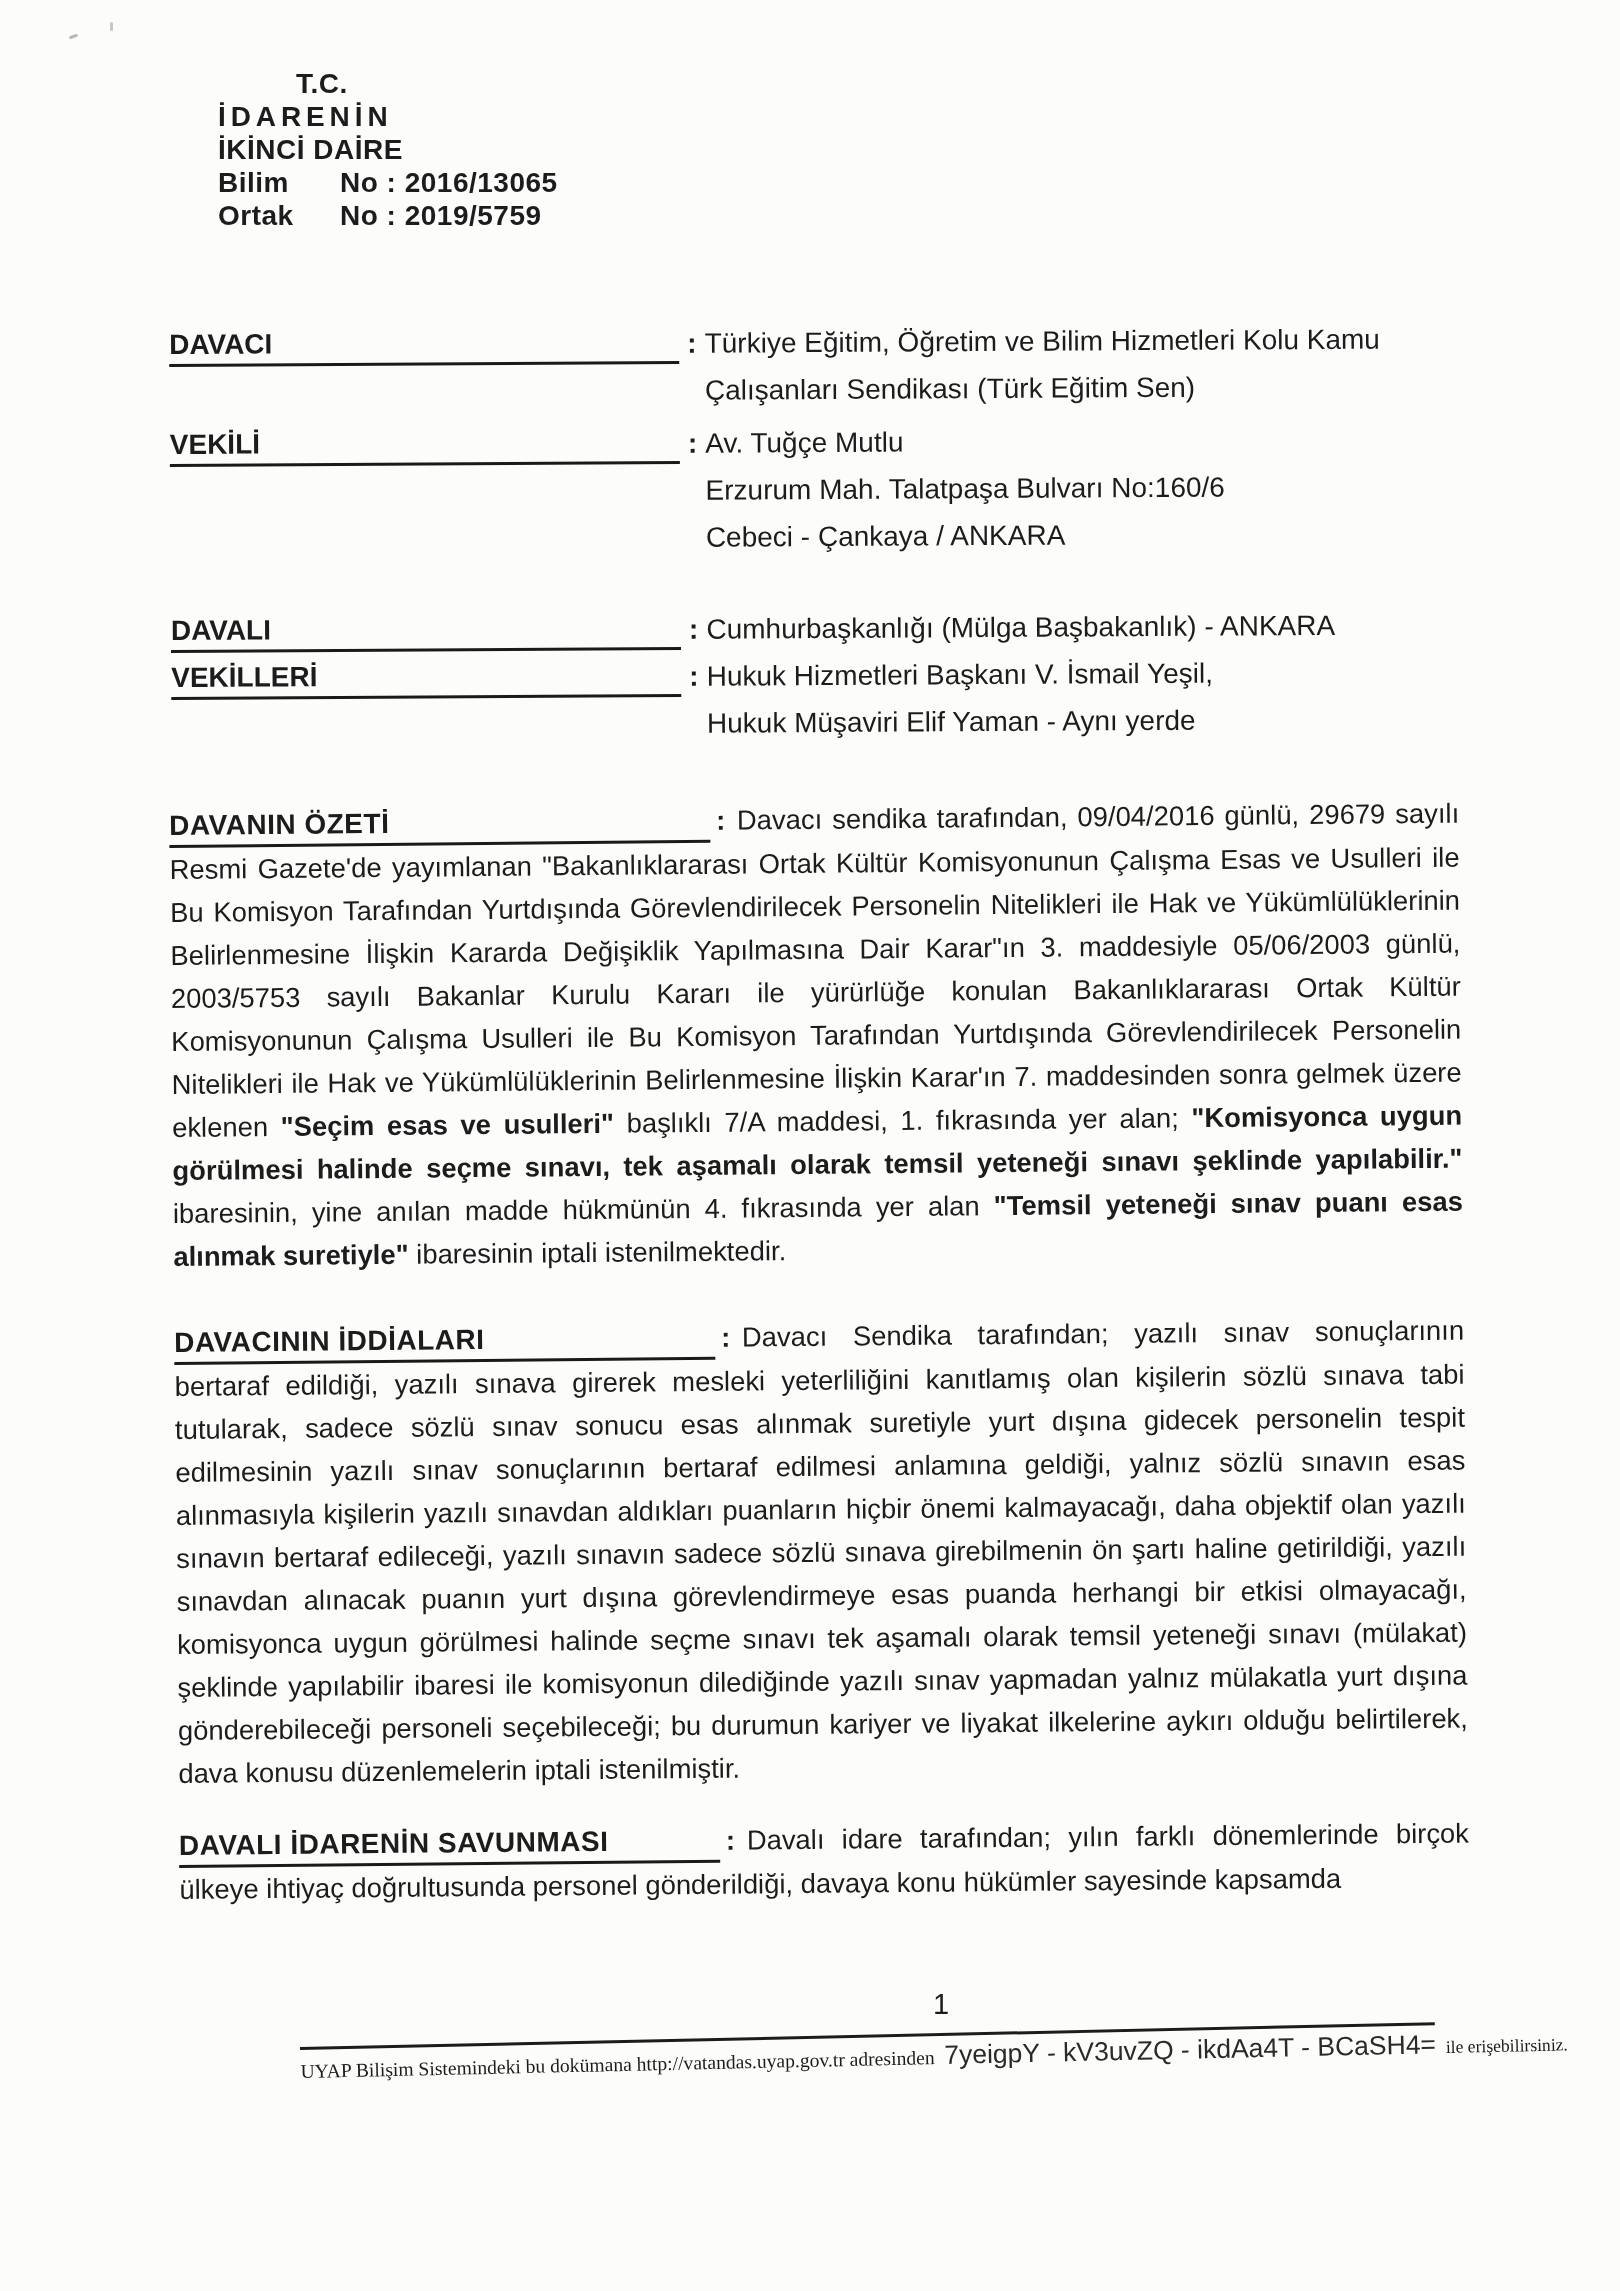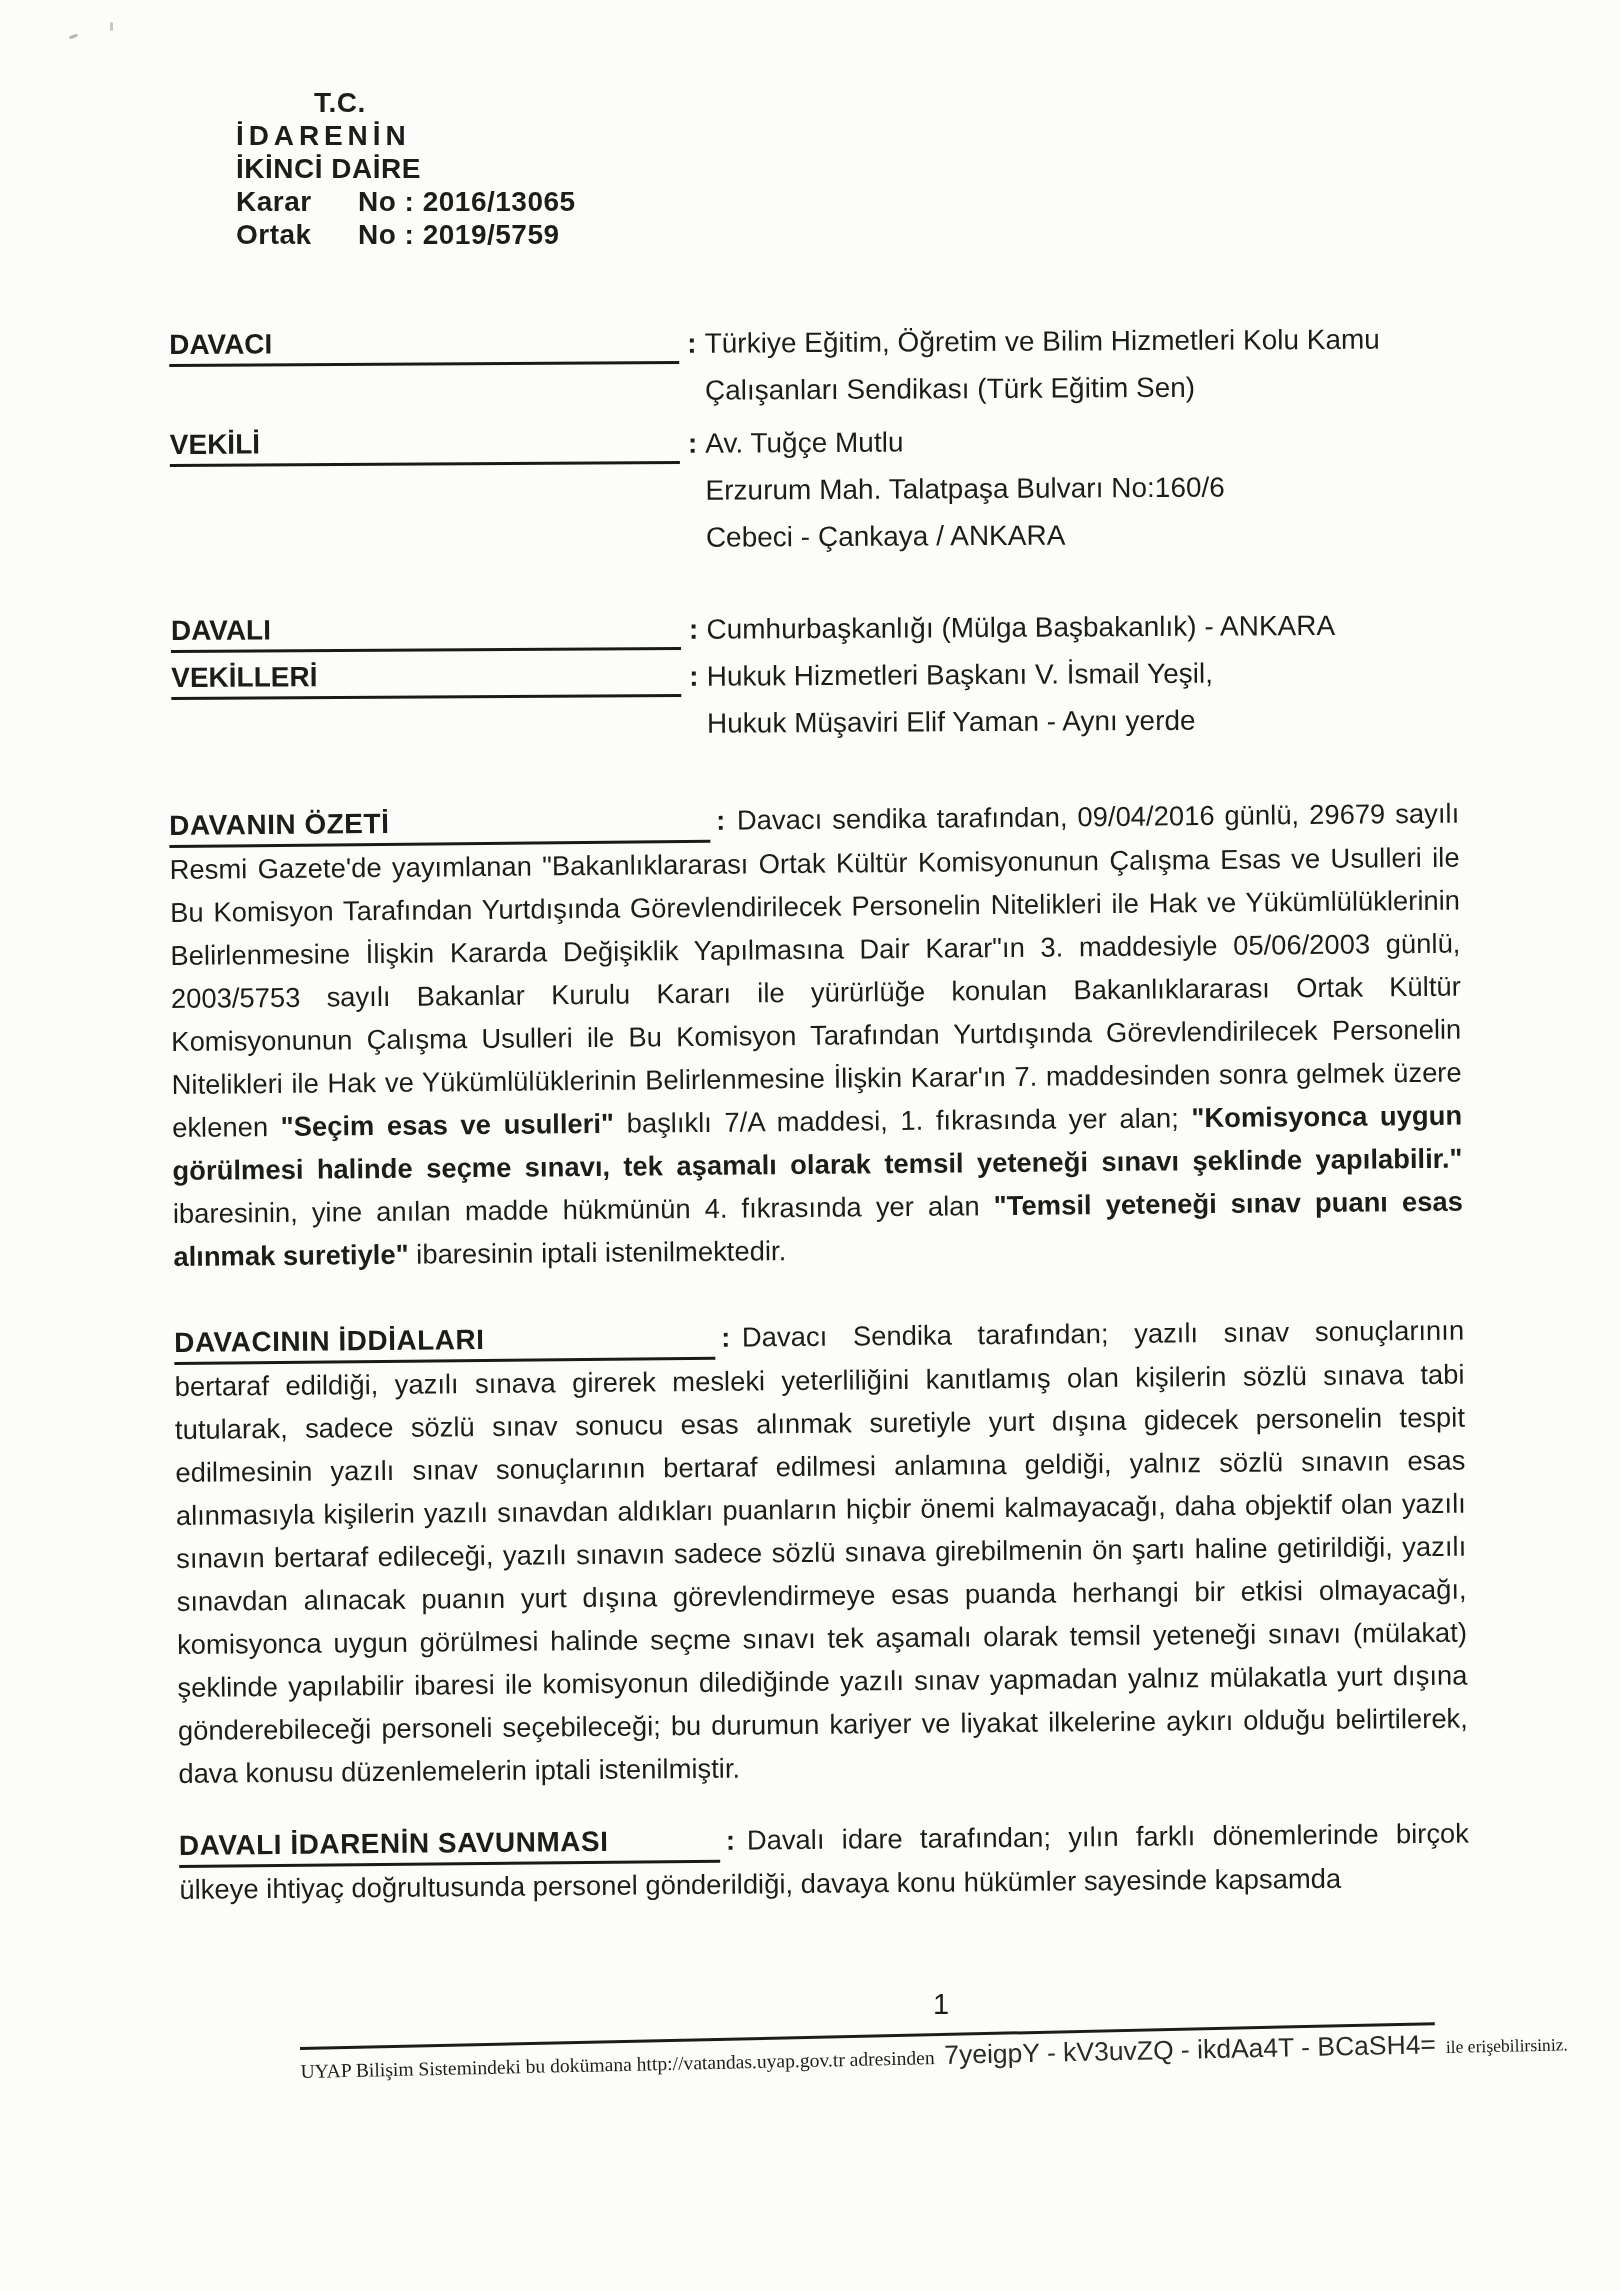--- a/index.html
+++ b/index.html
@@ -13,24 +13,23 @@
     font-family: "Liberation Sans", sans-serif;
     overflow: hidden;
   }
   
   .speck { position: absolute; background: #9a9a96; border-radius: 2px; }
   .speck-1 { left: 69px; top: 35px; width: 8.8px; height: 2.9px; transform: rotate(-20deg); opacity: .7; }
   .speck-2 { left: 110px; top: 21.6px; width: 2.9px; height: 9.8px; opacity: .55; }
 
   
   .court-header {
-    position: absolute; left: 236px; top: 67px;
+    position: absolute; left: 218px; top: 67px;
     font-weight: 700; font-size: 28px; line-height: 33px;
     letter-spacing: 0.5px;
-    margin-top: 19px;
   }
   .republic { margin-left: 78px; }
   .court-name { letter-spacing: 4.9px; }
   .case-row { display: flex; }
   .case-row .case-label { width: 122px; flex: none; }
 
   
   .parties {
     position: absolute; left: 169px; top: 323px; width: 1304px;
     transform: rotate(-0.35deg); transform-origin: top left;
@@ -90,21 +89,21 @@
 <div class="page">
 
   <div class="speck speck-1"></div>
   <div class="speck speck-2"></div>
 
   <div class="court-header">
     <div class="republic">T.C.</div>
     <div class="court-name">İDARENİN</div>
     <div class="chamber-name">İKİNCİ DAİRE</div>
     <div class="case-row">
-      <span class="case-label">Karar</span>
+      <span class="case-label">Bilim</span>
       <span class="case-value">No : 2016/13065</span>
     </div>
     <div class="case-row">
       <span class="case-label">Ortak</span>
       <span class="case-value">No : 2019/5759</span>
     </div>
   </div>
 
   <div class="parties">
 

